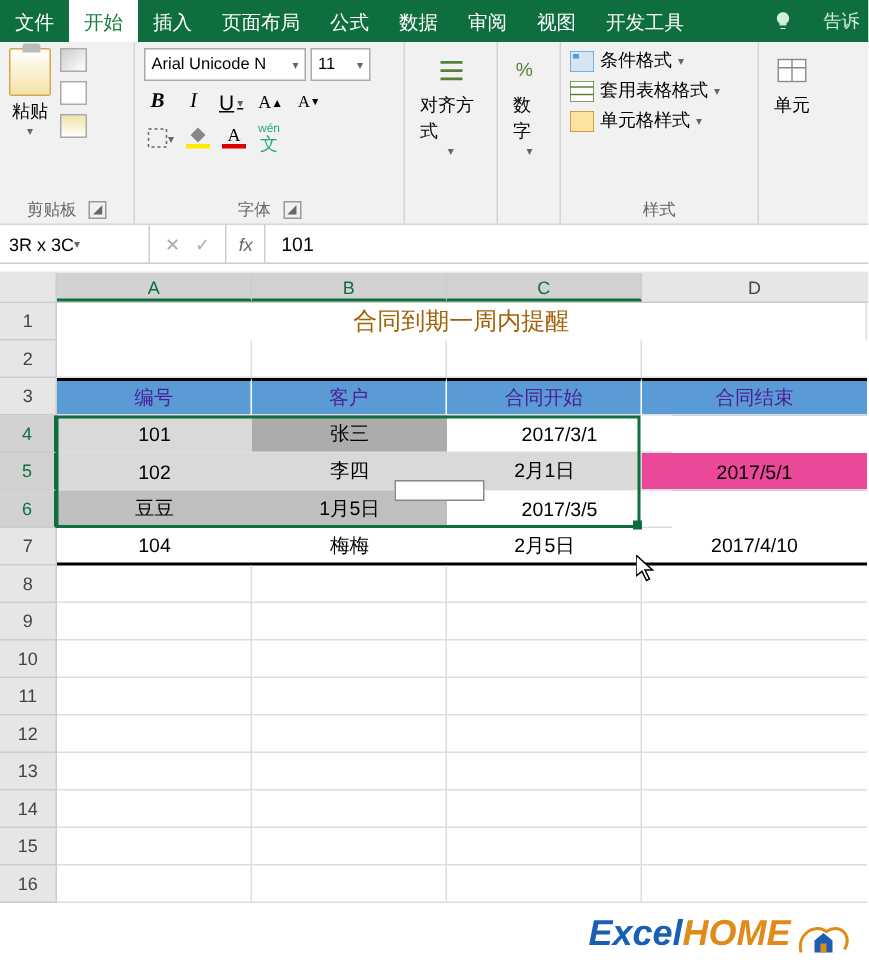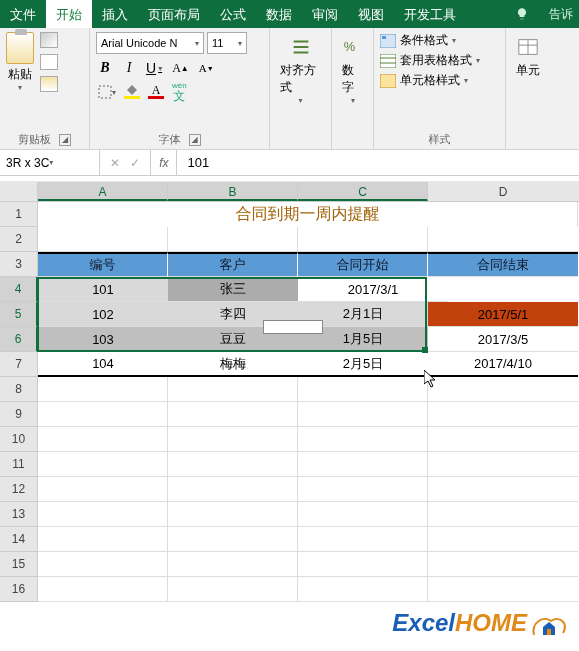--- a/index.html
+++ b/index.html
@@ -59,21 +59,21 @@
 .col-h.sel { background: #d2d2d2; color: #0f6e3e; border-bottom: 2px solid #0f6e3e; }
 .grid-body { display: flex; }
 .row-headers { display: flex; flex-direction: column; width: 38px; background: #e6e6e6; }
 .row-h { height: 25px; border-bottom: 1px solid #ccc; border-right: 1px solid #ccc; text-align: center; font-size: 12px; color: #444; line-height: 25px; }
 .row-h.sel { background: #d2d2d2; color: #0f6e3e; border-right: 2px solid #0f6e3e; }
 .cells { position: relative; flex: 1; }
 .row { display: flex; height: 25px; }
 .cell { border-right: 1px solid #ddd; border-bottom: 1px solid #ddd; font-size: 13px; display: flex; align-items: center; justify-content: center; overflow: hidden; }
 .r1 .cell { border-bottom: none; }
 .title-cell { font-size: 16px; color: #a16207; }
-.header-row .cell { background: #5b9bd5; color: #0f172a; border-right: 1px solid #fff; border-top: 2px solid #000; }
+.header-row .cell { background: #5b9bd5; color: #4c1d95; border-right: 1px solid #fff; border-top: 2px solid #000; }
 .data .cell { border-right: none; }
 .data.light .cell { background: #d9d9d9; }
 .data.dark .cell { background: #bfbfbf; }
 .data.white .cell { background: #fff; }
 .data.last .cell { border-bottom: 2px solid #000; }
 .colD { border-right: none !important; }
 
 
 .selection { position: absolute; border: 2px solid #0f6e3e; pointer-events: none; }
 .sel-handle { position: absolute; width: 6px; height: 6px; background: #0f6e3e; right: -3px; bottom: -3px; }
@@ -323,24 +323,23 @@
 
       <div class="row data light">
         <div class="cell cA">101</div>
         <div class="cell cB" style="background:#acacac">张三</div>
         <div class="cell cD colD" style="background:#fff">2017/3/1</div>
       </div>
       <div class="row data light">
         <div class="cell cA">102</div>
         <div class="cell cB">李四</div>
         <div class="cell cC">2月1日</div>
-        <div class="cell cD colD" style="background:#c2410c">2017/5/1</div>
+        <div class="cell cD colD" style="background:#ec4899">2017/5/1</div>
       </div>
       <div class="row data dark">
-        <div class="cell cA">103</div>
         <div class="cell cB">豆豆</div>
         <div class="cell cC">1月5日</div>
         <div class="cell cD colD" style="background:#fff">2017/3/5</div>
       </div>
       <div class="row data white last">
         <div class="cell cA">104</div>
         <div class="cell cB">梅梅</div>
         <div class="cell cC">2月5日</div>
         <div class="cell cD colD">2017/4/10</div>
       </div>

